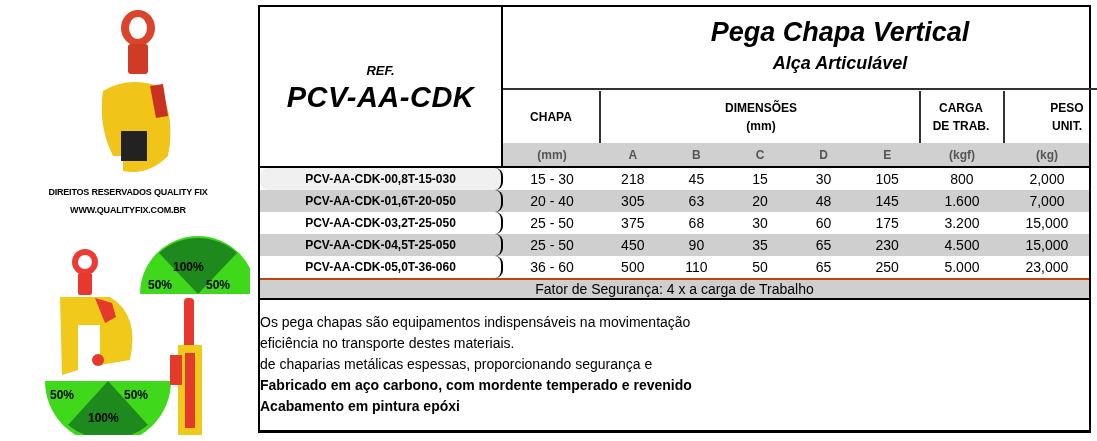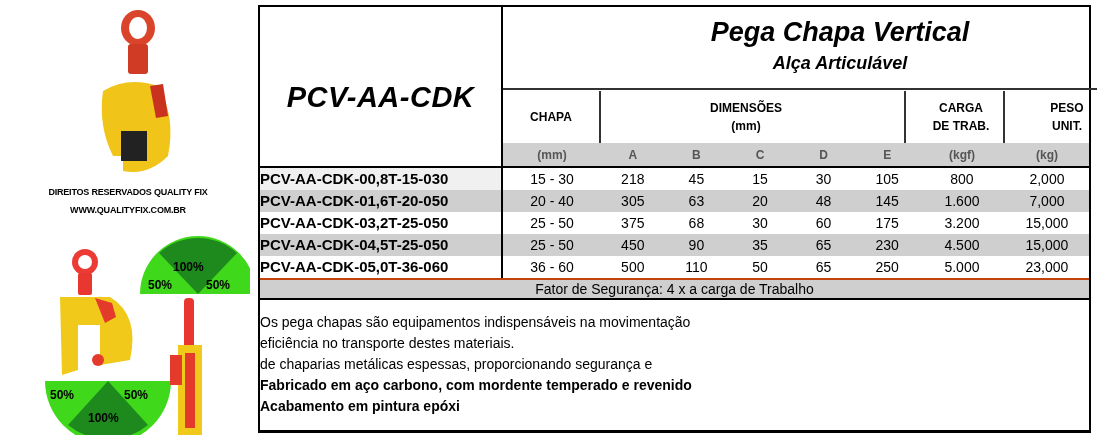--- a/index.html
+++ b/index.html
@@ -32,22 +32,22 @@
     font-size: 12px; font-weight: bold; line-height: 18px; }
   .hdr.last { border-right: none; margin-left: 20px; }
   .unit-row { position: absolute; left: 243px; top: 136px; width: 586px; height: 25px;
     background: #d0d0d0; border-bottom: 2px solid #000; display: flex; }
   .unit-row span { display: flex; align-items: center; justify-content: center;
     font-size: 12px; font-weight: bold; color: #555; }
 
   .data-rows { position: absolute; left: 0; top: 161px; width: 829px; }
   .row { display: flex; height: 22px; }
   .row.alt { background: #cfcfcf; }
-  .row .code { width: 243px; border-right: 2px solid #000; text-align: left;
-    font-size: 15px; font-weight: bold; line-height: 22px; }
+  .row .code { width: 243px; border-right: 2px solid #000; text-align: center;
+    font-size: 12px; font-weight: bold; line-height: 22px; border-radius: 8px; }
   .row.first .code { background: #f0f0f0; }
   .row span.v { display: flex; align-items: center; justify-content: center; font-size: 14px; }
 
   .safety { position: absolute; left: 0; top: 271px; width: 829px; height: 22px;
     background: #cfcfcf; border-top: 2px solid #c2410c; border-bottom: 2px solid #000;
     text-align: center; font-size: 14px; line-height: 19px; }
   .desc { position: absolute; left: 0; top: 305px; width: 829px; font-size: 14px; line-height: 21px; }
   .desc .b { font-weight: bold; }
 </style>
 </head>
@@ -89,31 +89,32 @@
 
     <rect x="164" y="63" width="10" height="55" rx="4" fill="#e8372f"></rect>
     <rect x="158" y="110" width="24" height="90" fill="#f0c91a"></rect>
     <rect x="150" y="120" width="12" height="30" fill="#e33a2c"></rect>
     <rect x="165" y="118" width="10" height="75" fill="#e33a2c"></rect>
   </svg>
 </div>
 
 <div class="spec-table">
   <div class="ref-cell">
+    <div class="ref-label">REF.</div>
     <div class="ref-code">PCV-AA-CDK</div>
   </div>
   <div class="title-cell">
     <div class="title-main">Pega Chapa Vertical</div>
     <div class="title-sub">Alça Articulável</div>
   </div>
 
   <div class="hdr" style="left:243px;width:98px;">
     <span>CHAPA</span>
   </div>
-  <div class="hdr" style="left:328px;width:318px;">
+  <div class="hdr" style="left:343px;width:318px;">
     <div>
         <div>DIMENSÕES</div>
         <div>(mm)</div>
       </div>
   </div>
   <div class="hdr" style="left:659px;width:86px;">
     <div>
         <div>CARGA</div>
         <div>DE TRAB.</div>
       </div>

